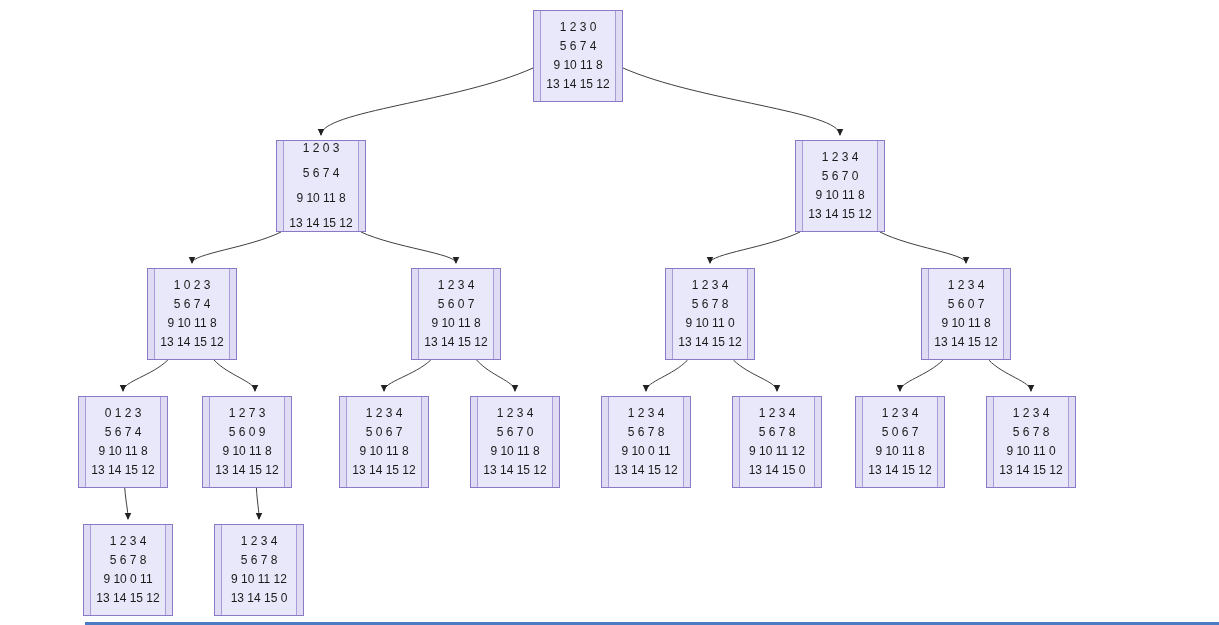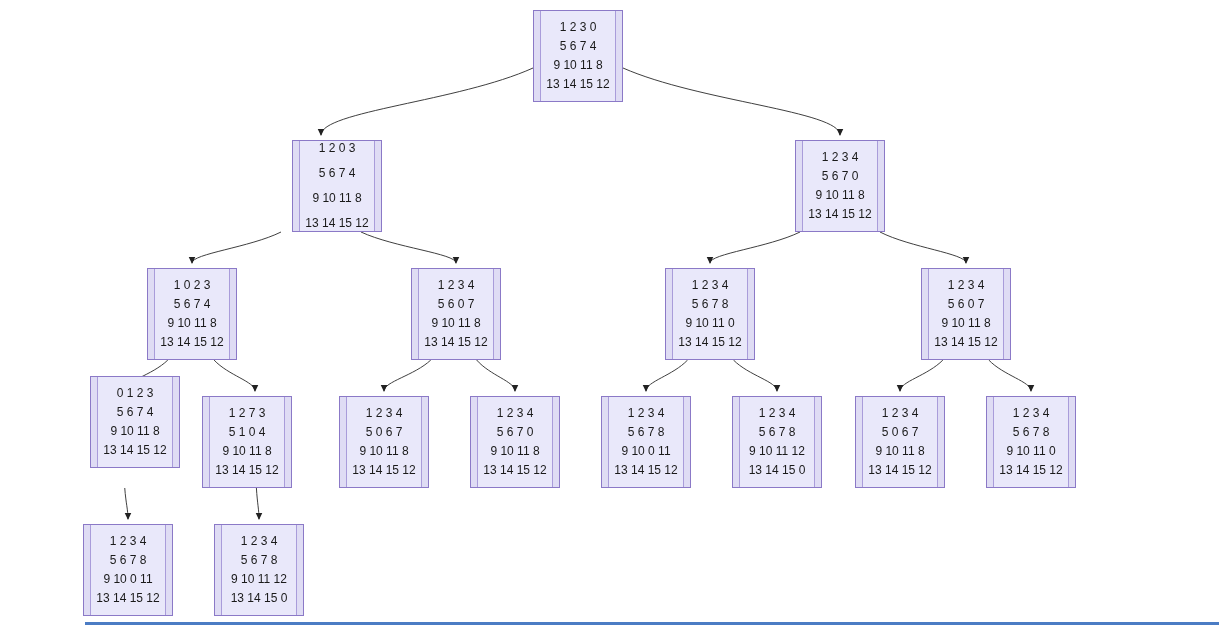--- a/index.html
+++ b/index.html
@@ -85,21 +85,21 @@
         <path d="M 256.4,488 C 257.31,503.5 259,509.6 259,519" fill="none" stroke="#3f3f3f" stroke-width="1" marker-end="url(#arrow)"></path>
       </g>
   </svg>
   <div id="nodes">
       <div class="node" style="left: 533px; top: 10px;">
         <div class="row">1 2 3 0</div>
         <div class="row">5 6 7 4</div>
         <div class="row">9 10 11 8</div>
         <div class="row">13 14 15 12</div>
       </div>
-      <div class="node" style="left: 292px; top: 140px; gap: 6px;">
+      <div class="node" style="left: 276px; top: 140px; gap: 6px;">
         <div class="row">1 2 0 3</div>
         <div class="row">5 6 7 4</div>
         <div class="row">9 10 11 8</div>
         <div class="row">13 14 15 12</div>
       </div>
       <div class="node" style="left: 795px; top: 140px;">
         <div class="row">1 2 3 4</div>
         <div class="row">5 6 7 0</div>
         <div class="row">9 10 11 8</div>
         <div class="row">13 14 15 12</div>
@@ -121,29 +121,29 @@
         <div class="row">5 6 7 8</div>
         <div class="row">9 10 11 0</div>
         <div class="row">13 14 15 12</div>
       </div>
       <div class="node" style="left: 921px; top: 268px;">
         <div class="row">1 2 3 4</div>
         <div class="row">5 6 0 7</div>
         <div class="row">9 10 11 8</div>
         <div class="row">13 14 15 12</div>
       </div>
-      <div class="node" style="left: 78px; top: 376px; margin-left: 12px;">
+      <div class="node" style="left: 78px; top: 396px;">
         <div class="row">0 1 2 3</div>
         <div class="row">5 6 7 4</div>
         <div class="row">9 10 11 8</div>
         <div class="row">13 14 15 12</div>
       </div>
       <div class="node" style="left: 202px; top: 396px;">
         <div class="row">1 2 7 3</div>
-        <div class="row">5 1 0 4</div>
+        <div class="row">5 6 0 9</div>
         <div class="row">9 10 11 8</div>
         <div class="row">13 14 15 12</div>
       </div>
       <div class="node" style="left: 339px; top: 396px;">
         <div class="row">1 2 3 4</div>
         <div class="row">5 0 6 7</div>
         <div class="row">9 10 11 8</div>
         <div class="row">13 14 15 12</div>
       </div>
       <div class="node" style="left: 470px; top: 396px;">

